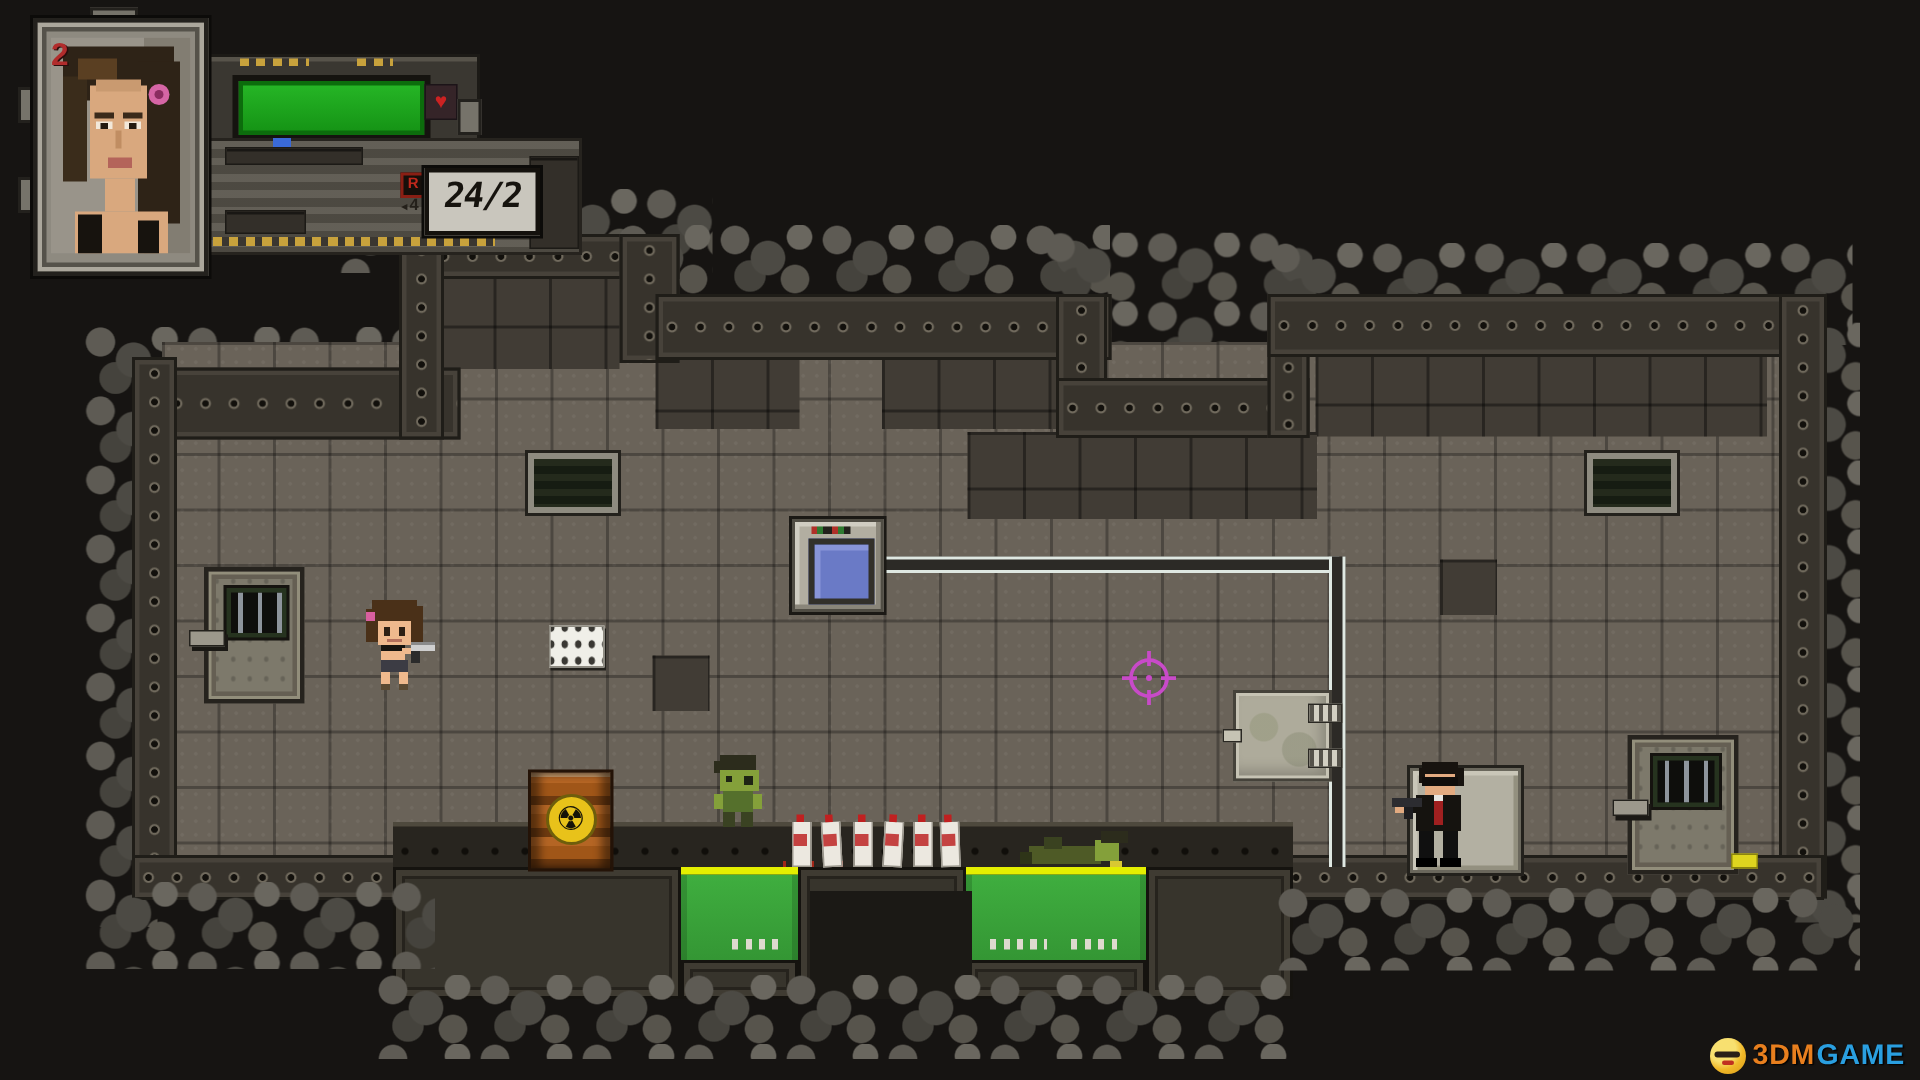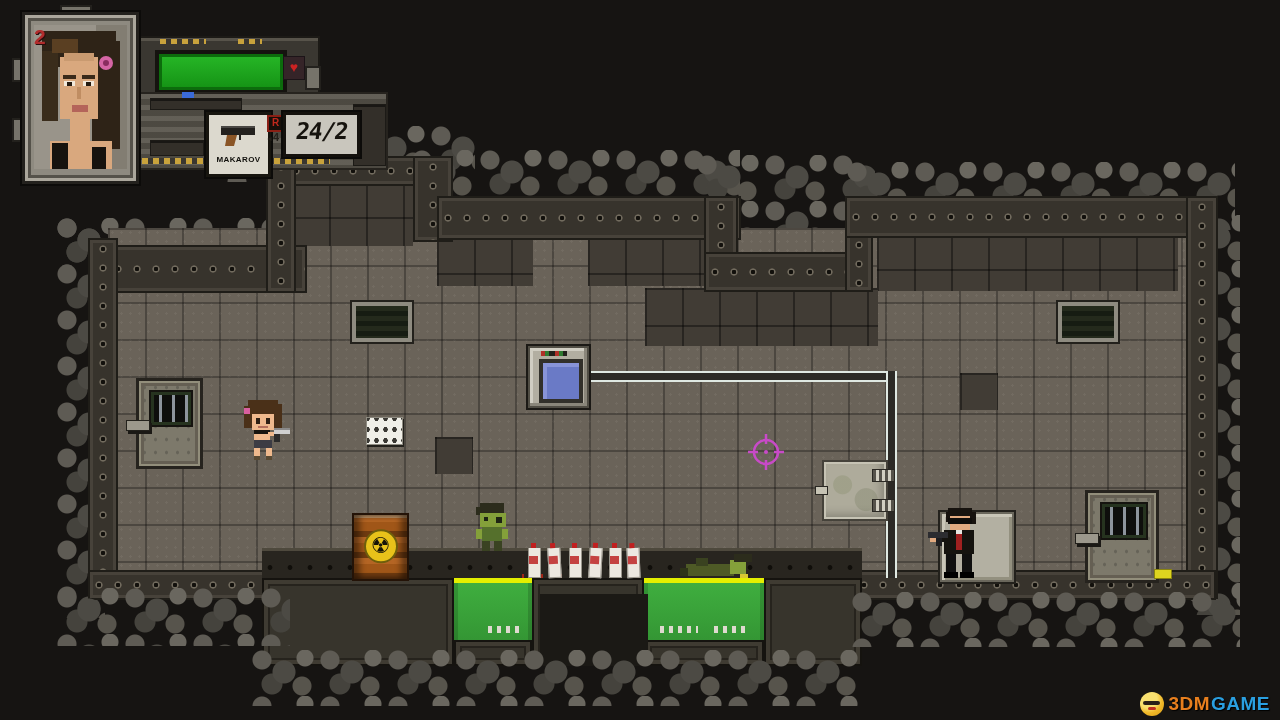--- a/index.html
+++ b/index.html
@@ -296,29 +296,20 @@
     </div>
     <div class="abs hud-tab" style="left:305px;top:66px;width:12px;height:20px;"></div>
 
     <div class="abs machineB" style="left:136px;top:92px;width:248px;height:74px;"></div>
     <div class="abs slot" style="left:150px;top:98px;width:90px;height:10px;"></div>
     <div class="abs slot" style="left:150px;top:140px;width:52px;height:14px;"></div>
     <div class="abs" style="left:182px;top:92px;width:12px;height:6px;background:#3a6ad8;"></div>
     <div class="abs goldstrip" style="left:142px;top:158px;width:188px;height:6px;"></div>
     <div class="abs slot" style="left:353px;top:104px;width:31px;height:60px;"></div>
 
-    <div class="abs wepbox" style="left:206px;top:112px;width:59px;height:59px;">
-      <svg width="44" height="30" viewBox="0 0 44 30" style="margin-top:5px;">
-        <rect x="4" y="6" width="34" height="9" fill="#23211e"></rect>
-          <rect x="4" y="6" width="34" height="2" fill="#4a4844"></rect>
-        <path d="M10 15 h10 l-3 11 h-9 z" fill="#8a5526"></path>
-          <rect x="22" y="15" width="2" height="5" fill="#23211e"></rect>
-      </svg>
-      <span class="weplabel">MAKAROV</span>
-    </div>
 
     <div class="abs rkey" style="left:267px;top:115px;width:13px;height:13px;">
       <span>R</span>
     </div>
     <div class="abs rmag" style="left:266px;top:131px;">
       <span style="font-size:7px;">◄</span><span>4</span>
     </div>
 
     <div class="abs ammobox" style="left:283px;top:112px;width:71px;height:39px;">
       <span class="ammotext">24/2</span>

